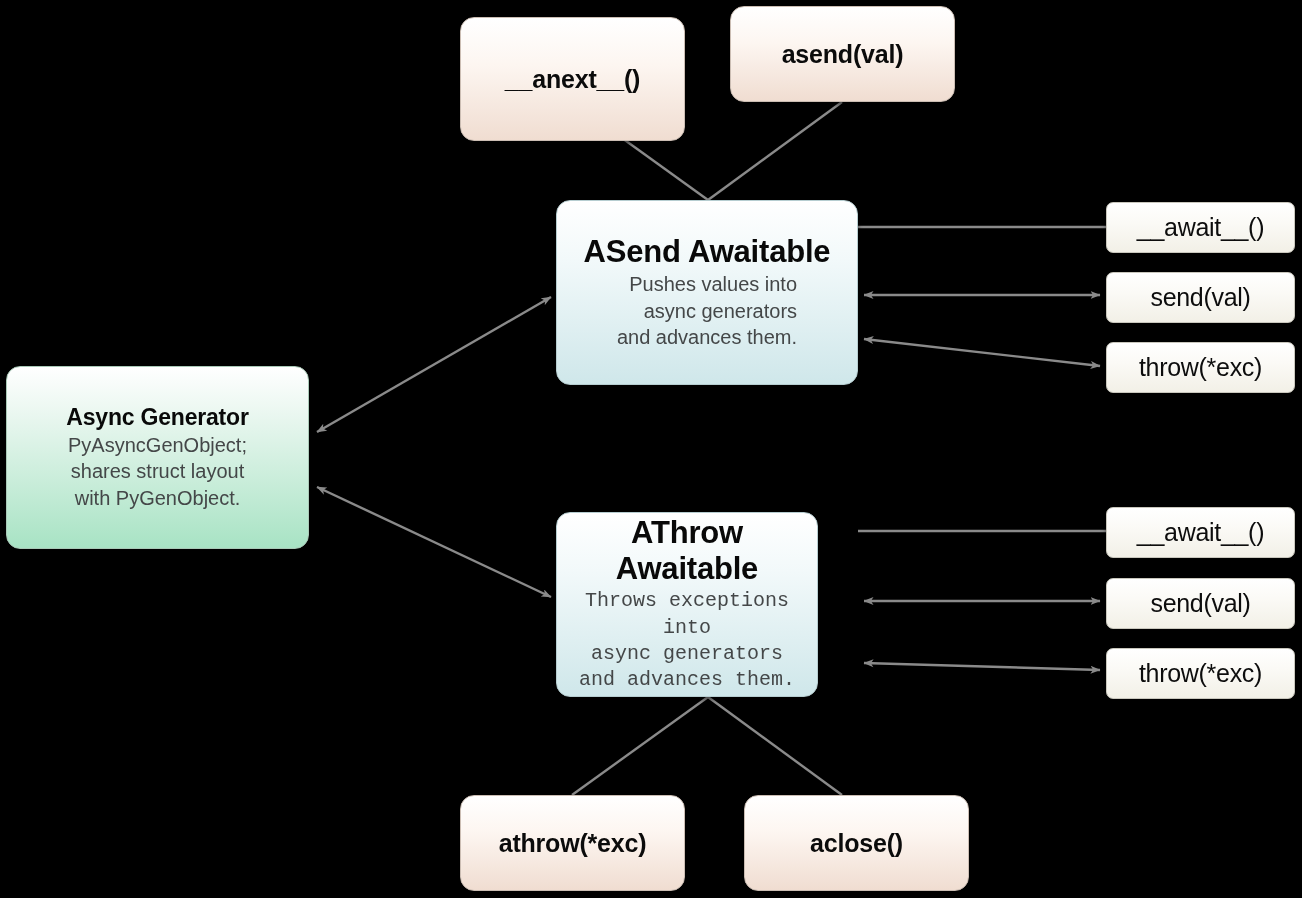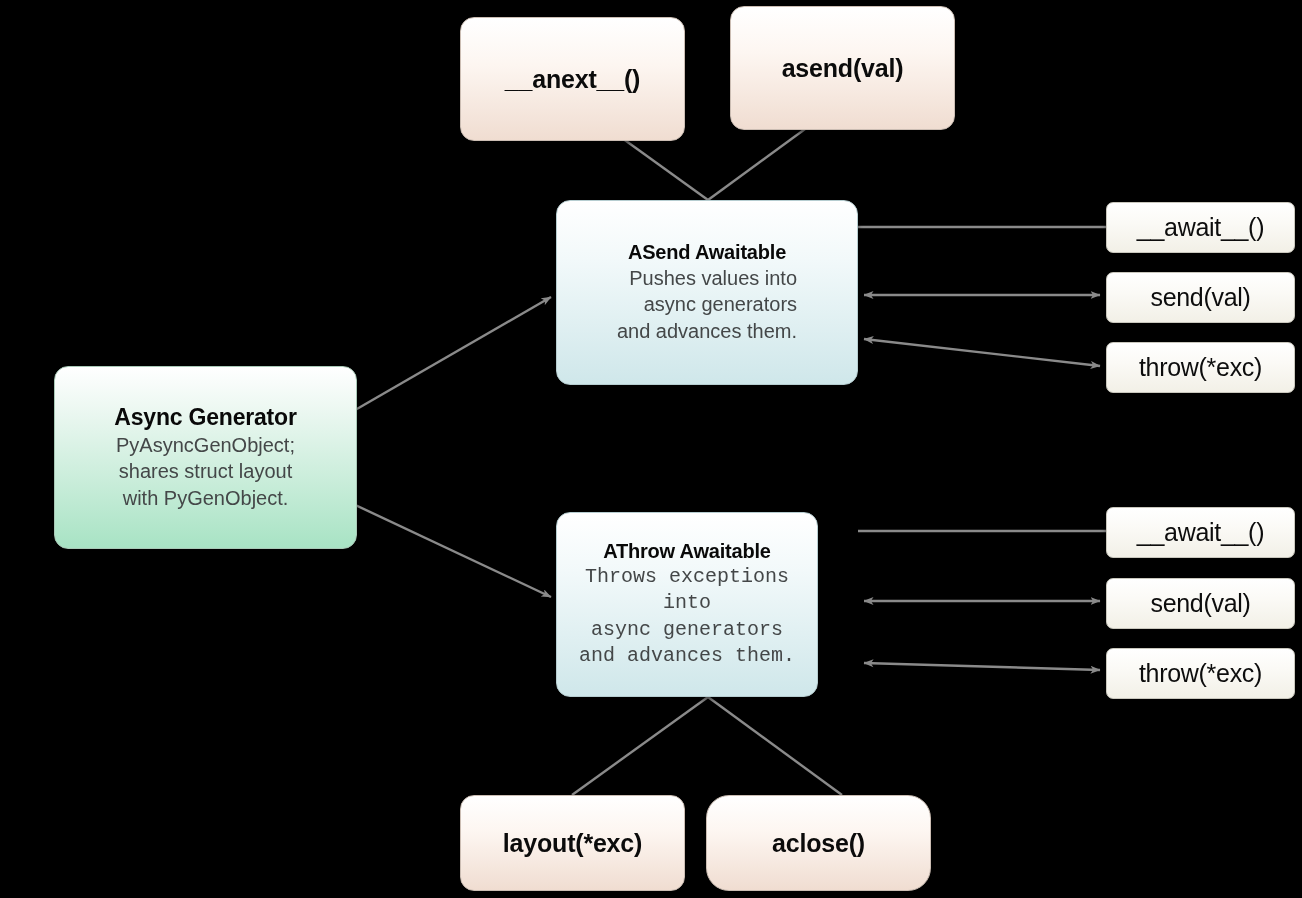--- a/index.html
+++ b/index.html
@@ -46,38 +46,36 @@
     font-weight: bold;
     color: #0b0b0b;
     letter-spacing: -0.2px;
   }
   
   .node.blue {
     background: linear-gradient(to bottom, #ffffff 0%, #f2f9fa 32%, #cfe7ea 100%);
     border-color: #b6cdd0;
   }
   .node.blue .node-title {
-    font-size: 20px;
+    font-size: 31px;
     font-weight: bold;
     color: #090909;
     margin-bottom: 1px;
     letter-spacing: -0.2px;
-    text-align: right;
   }
   .node.blue .node-desc {
     font-size: 20px;
     color: #444748;
     line-height: 1.32;
     padding: 0 10px;
   }
   
   .node.green {
     background: linear-gradient(to bottom, #ffffff 0%, #eaf7f0 26%, #a8e3c4 100%);
     border-color: #a9c9b7;
-    margin-left: 48px;
   }
   .node.green .node-title {
     font-size: 23px;
     font-weight: bold;
     color: #090909;
     margin-bottom: 1px;
     letter-spacing: -0.2px;
   }
   .node.green .node-desc {
     font-size: 20px;
@@ -132,21 +130,21 @@
       <path d="M858,531 L1106,531"></path>
       <path d="M864,601 L1100,601" marker-end="url(#arrEnd)" marker-start="url(#arrStart)"></path>
       <path d="M864,663 L1100,670" marker-end="url(#arrEnd)" marker-start="url(#arrStart)"></path>
     </g>
   </svg>
 
   <div class="node peach" style="left:460px; top:17px; width:225px; height:124px;">
     <div class="node-title">__anext__()</div>
   </div>
 
-  <div class="node peach" style="left:730px; top:6px; width:225px; height:124px;">
+  <div class="node peach" style="left:730px; top:6px; width:225px; height:96px;">
     <div class="node-title">asend(val)</div>
   </div>
 
   <div class="node blue" style="left:556px; top:200px; width:302px; height:185px;">
     <div class="node-title">ASend Awaitable</div>
     <div class="node-desc" style="white-space:pre-line;text-align:right;">Pushes values into
 async generators
 and advances them.</div>
   </div>
 
@@ -182,20 +180,20 @@
 
   <div class="node cream" style="left:1106px; top:578px; width:189px; height:51px;">
     <div class="node-title">send(val)</div>
   </div>
 
   <div class="node cream" style="left:1106px; top:648px; width:189px; height:51px;">
     <div class="node-title">throw(*exc)</div>
   </div>
 
   <div class="node peach" style="left:460px; top:795px; width:225px; height:96px;">
-    <div class="node-title">layout(*exc)</div>
+    <div class="node-title">athrow(*exc)</div>
   </div>
 
-  <div class="node peach" style="left:706px; top:795px; width:225px; height:96px;border-radius:23px;">
+  <div class="node peach" style="left:744px; top:795px; width:225px; height:96px;">
     <div class="node-title">aclose()</div>
   </div>
 
 </div>
 
 </body></html>

